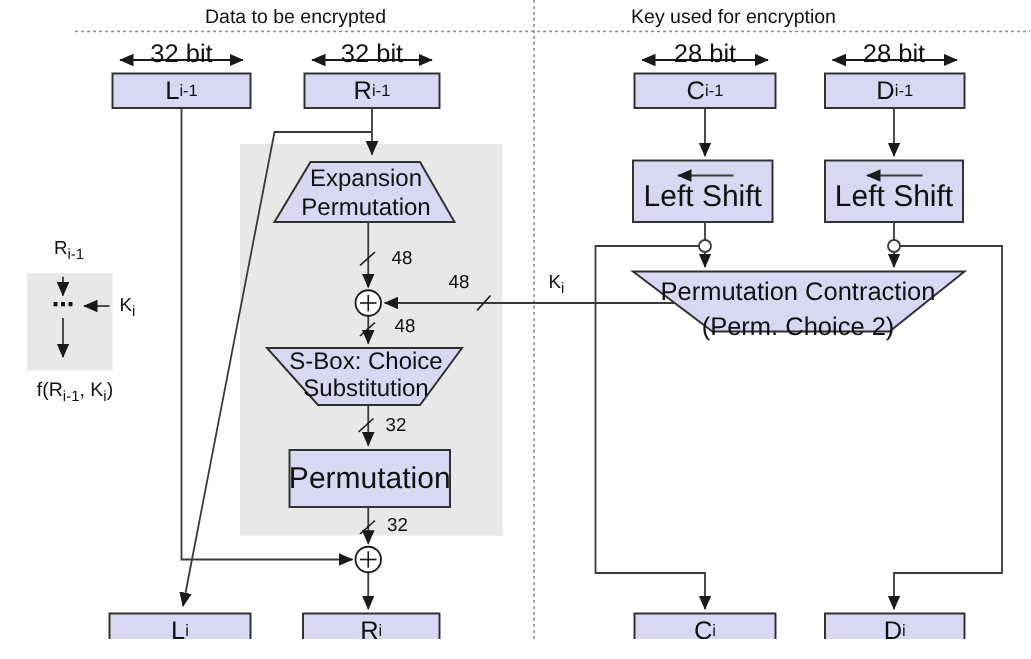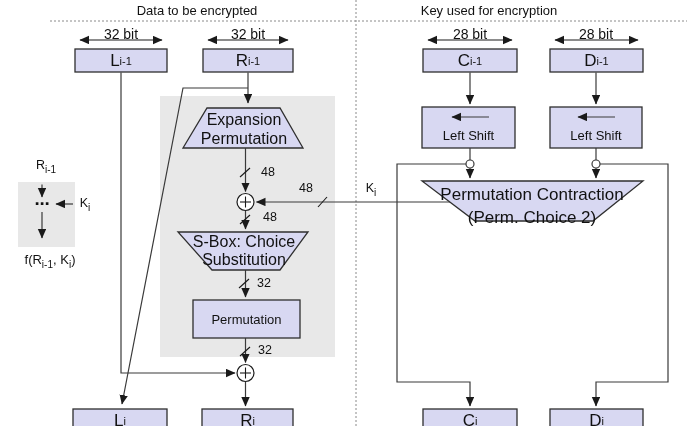--- a/index.html
+++ b/index.html
@@ -8,24 +8,24 @@
     font-family:"Liberation Sans","DejaVu Sans",sans-serif;color:#111;background:#fff;
   }
   #stage svg{position:absolute;left:0;top:0;}
   .txt{position:absolute;white-space:nowrap;transform:translateX(-50%);line-height:1.15;color:#111;}
   .center2{text-align:center;}
   .boxtxt{position:absolute;display:flex;align-items:center;justify-content:center;white-space:nowrap;color:#111;}
   .reg{font-size:17px;}
   .reg sub,.small sub{font-size:11px;line-height:0;}
   .small sub{font-size:10px;}
   .hdr{font-size:13px;}
-  .bit{font-size:14px;}
+  .bit{font-size:17px;}
   .wlabel{font-size:12.5px;}
   .blk{font-size:16px;}
-  .big{font-size:13px;}
+  .big{font-size:20px;}
   .pc{font-size:17px;line-height:1.35;}
   .lsbox{align-items:flex-end;padding-bottom:5px;box-sizing:border-box;}
 </style>
 </head>
 <body>
 
 <div id="stage">
 
 <svg width="687" height="439" viewBox="0 0 687 439">
   <defs>

